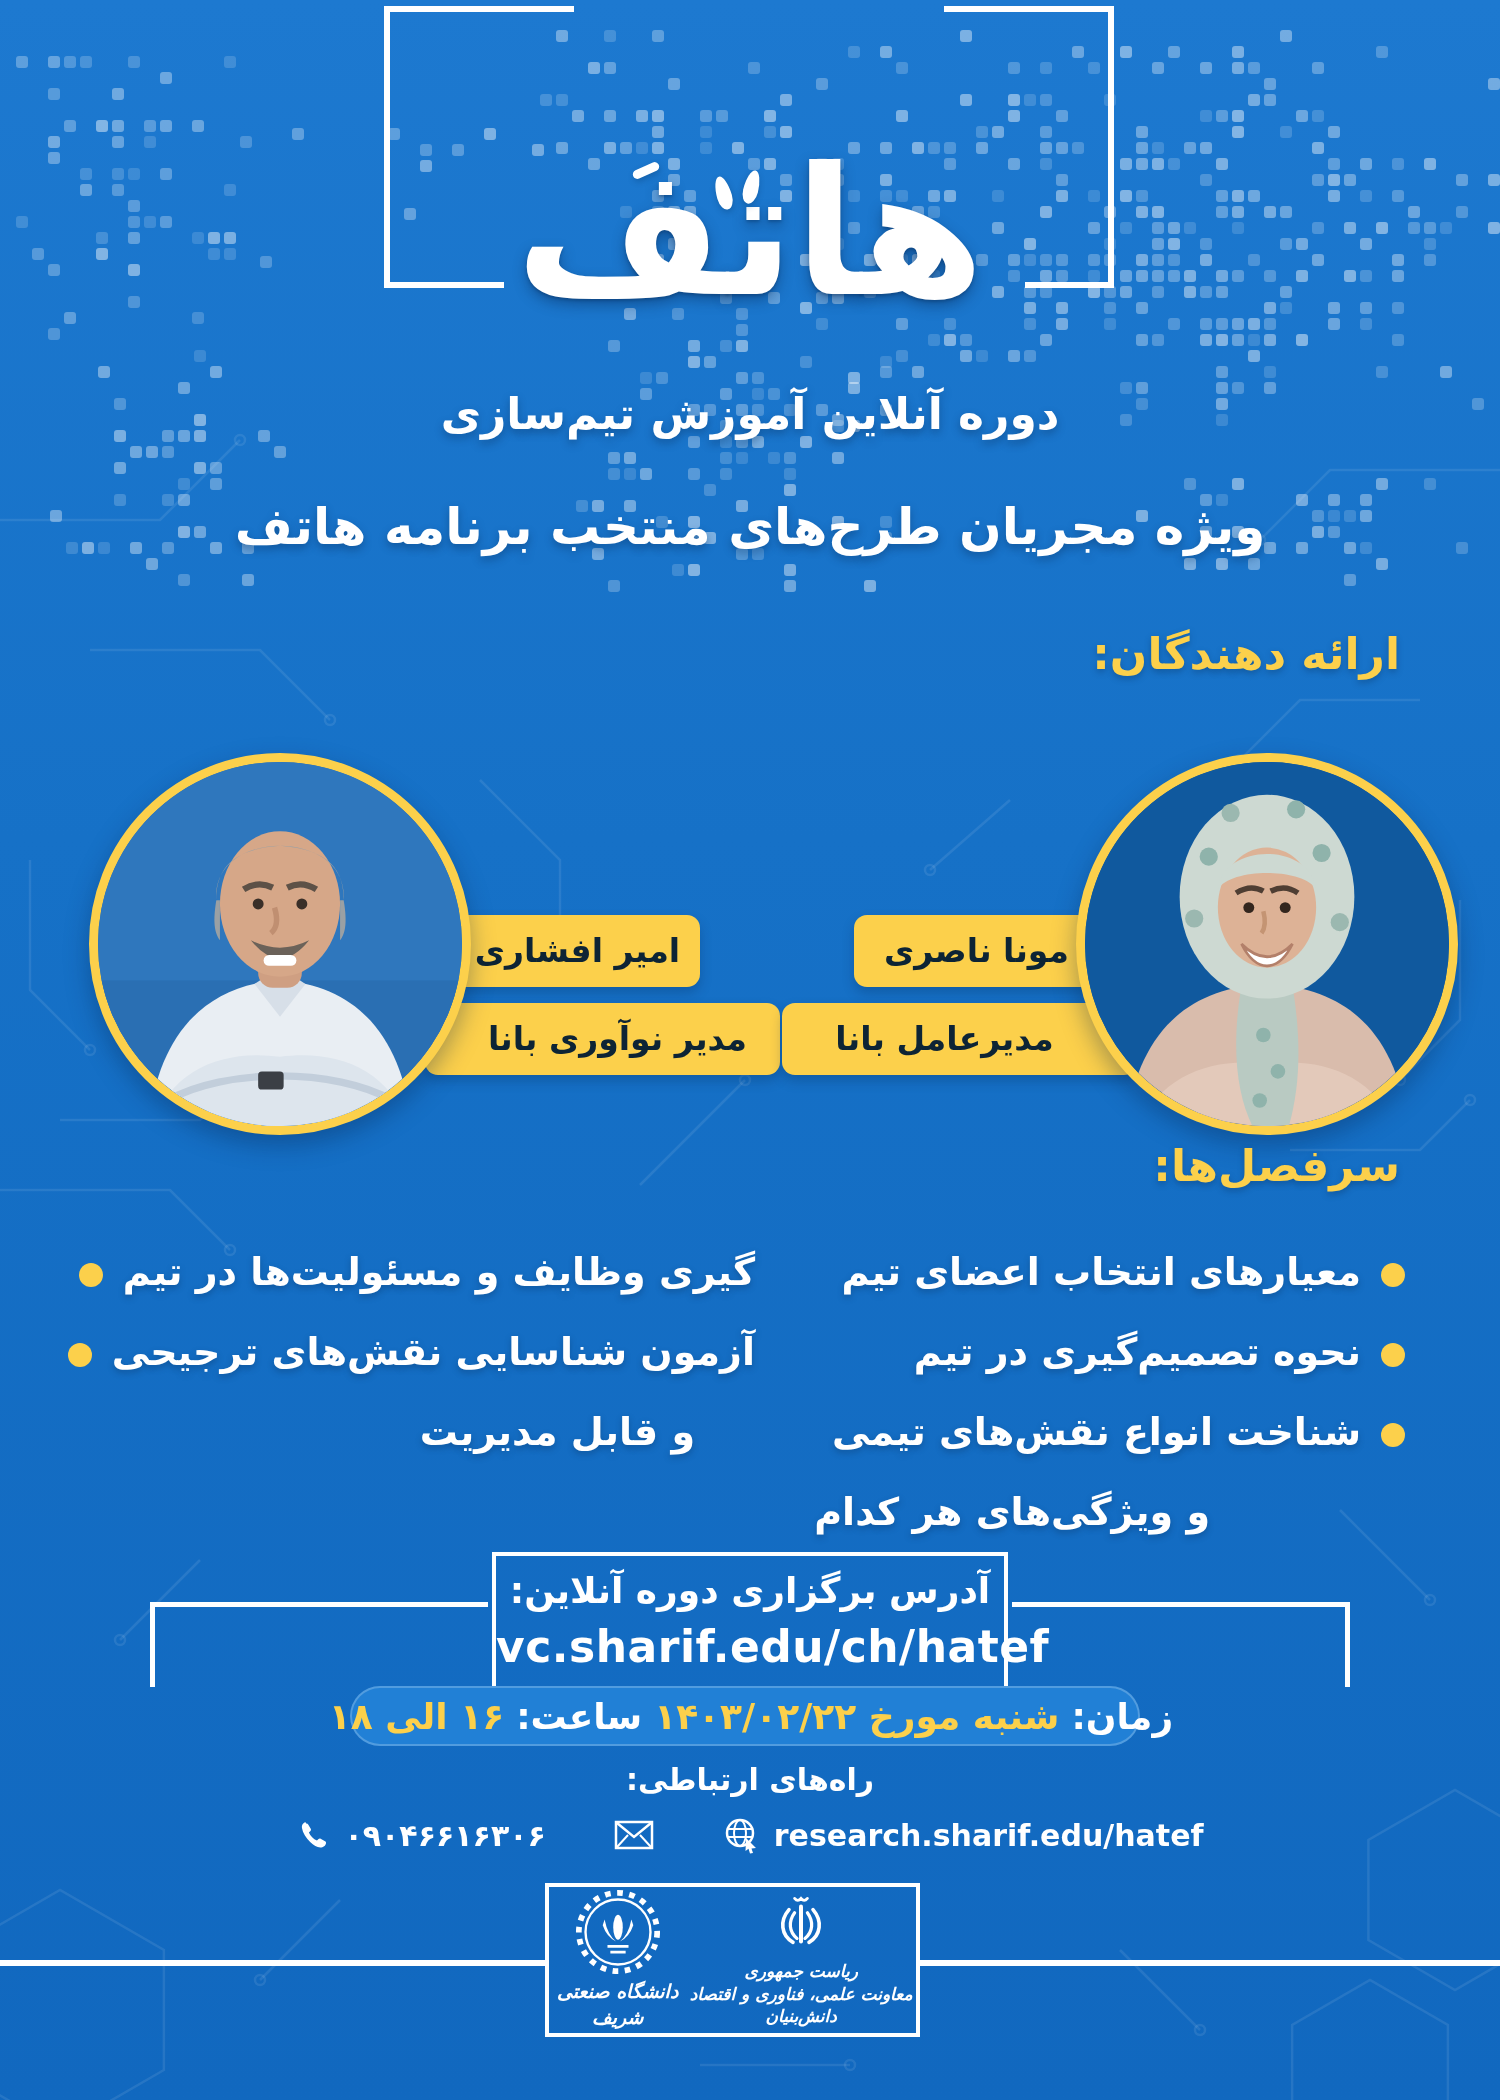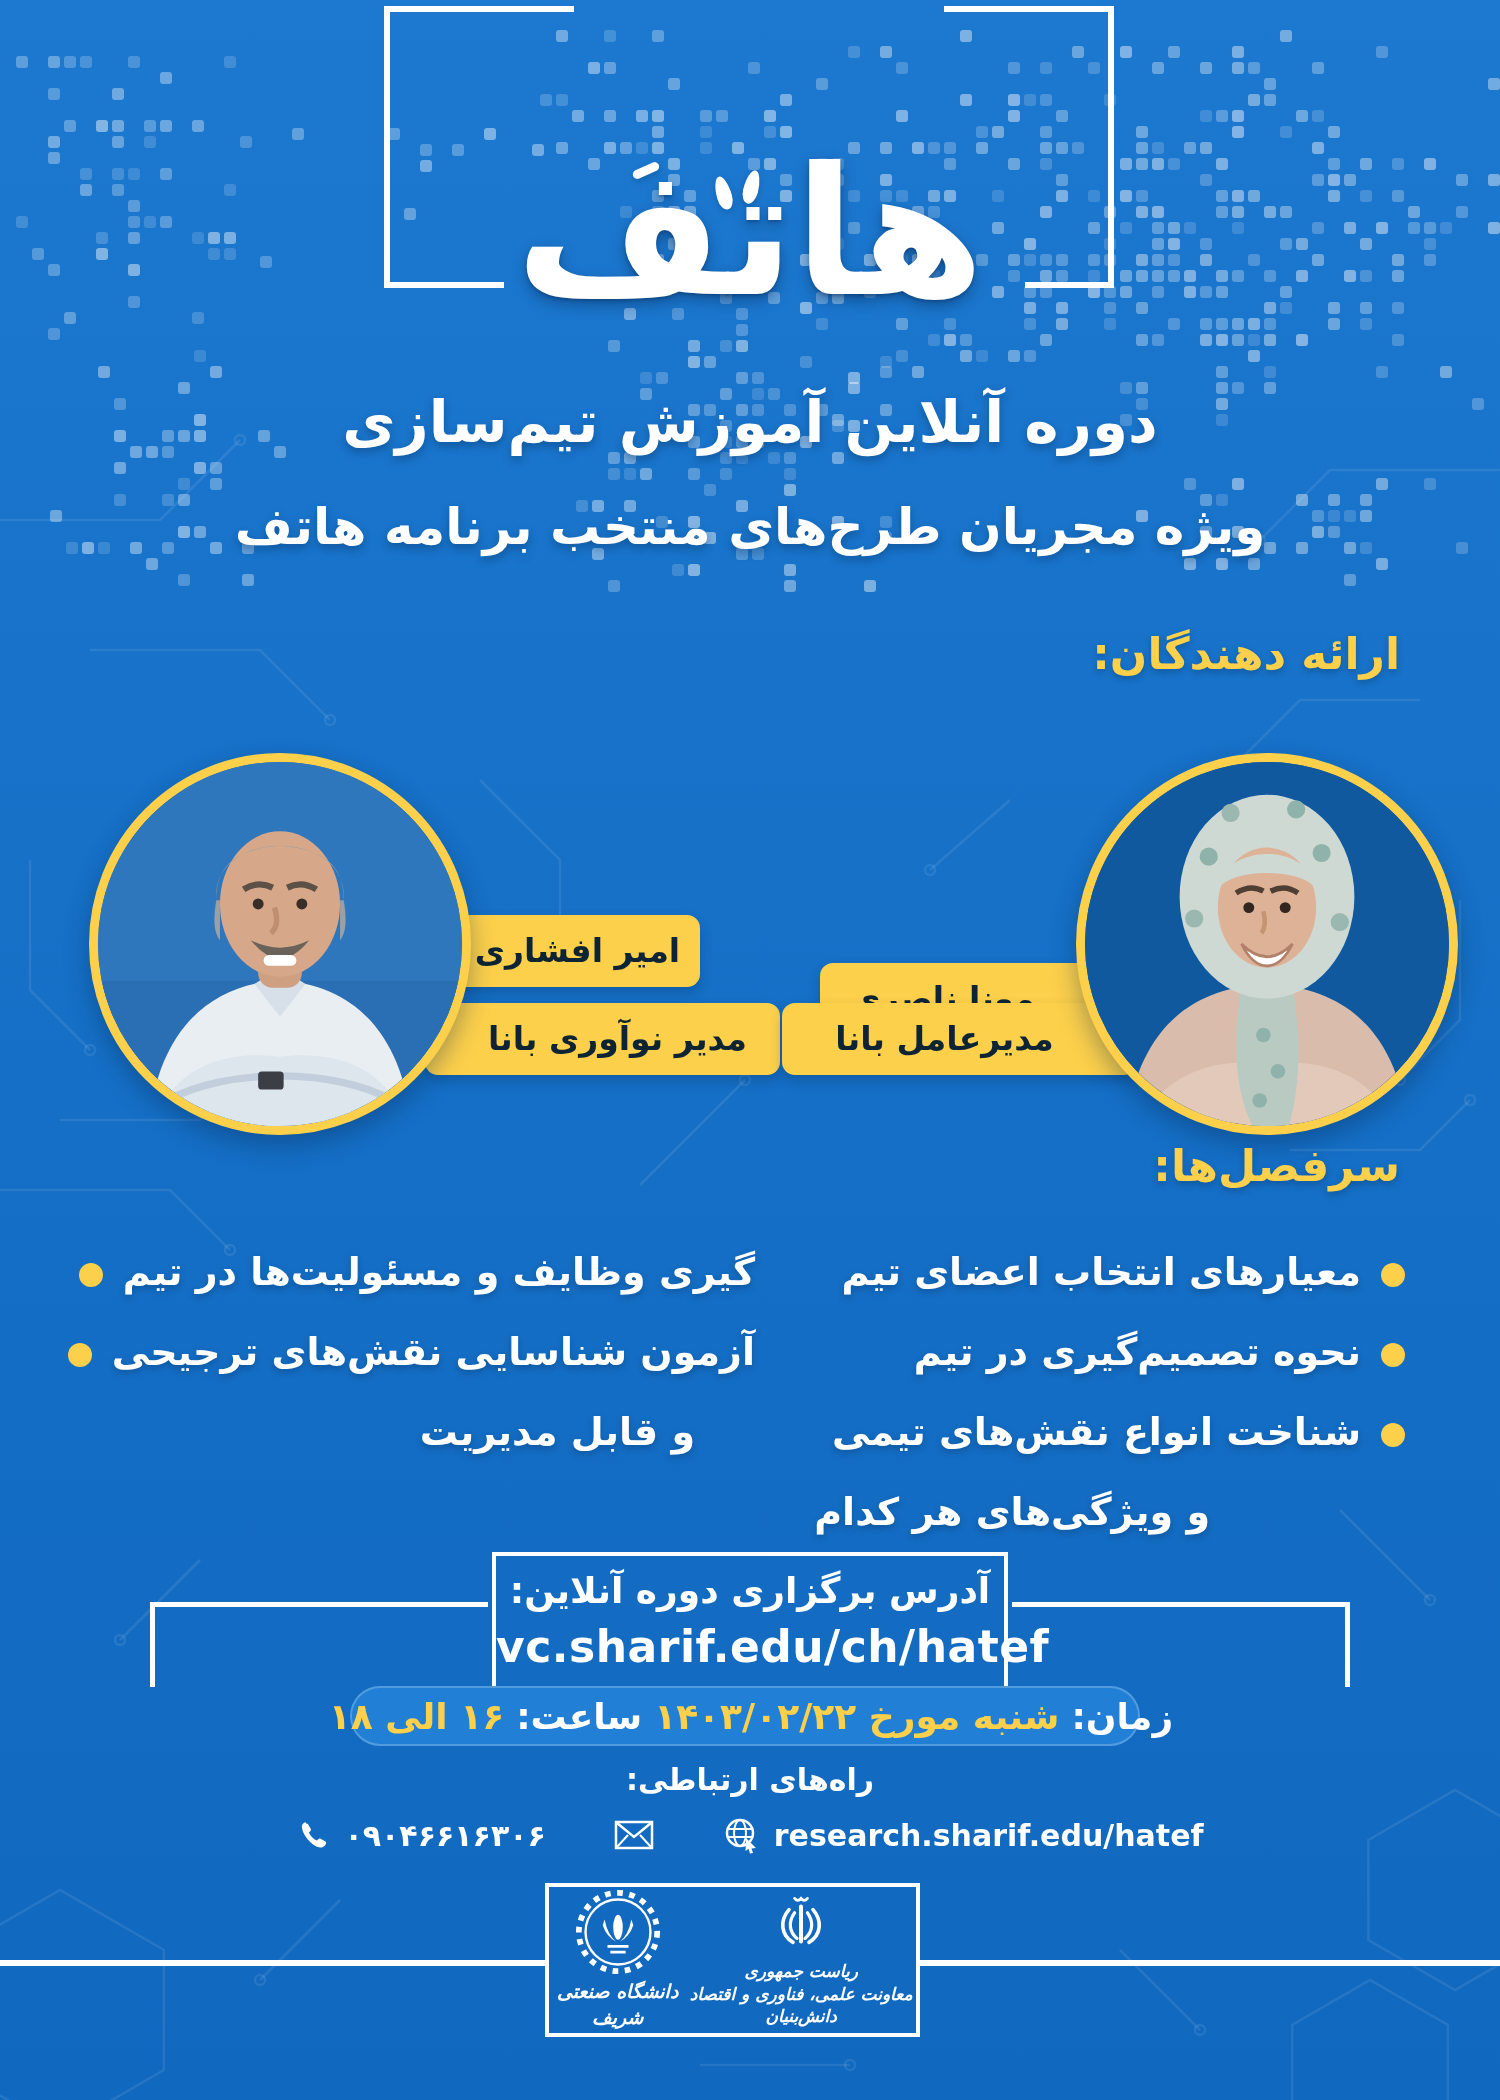--- a/index.html
+++ b/index.html
@@ -20,21 +20,21 @@
     top:140px;left:0;width:1500px;text-align:center;z-index:3;
     font-size:178px;font-weight:bold;color:#fff;line-height:1.05;
     text-shadow:0 6px 14px rgba(8,45,90,.45), 0 2px 3px rgba(8,45,90,.35);
   }
   .leaf{position:absolute;background:#fff;z-index:4;border-radius:50% 50% 50% 50%/62% 62% 38% 38%;
     box-shadow:0 3px 6px rgba(8,45,90,.3);}
   .logo-dash{position:absolute;background:#fff;z-index:4;border-radius:6px;box-shadow:0 3px 6px rgba(8,45,90,.3);}
   
   .title1{
     top:388px;left:0;width:1500px;text-align:center;z-index:3;
-    font-size:58px;font-weight:bold;color:#ffffff;
+    font-size:44px;font-weight:bold;color:#ffffff;
     text-shadow:0 4px 8px rgba(8,45,90,.4);
   }
   .title2{
     top:498px;left:0;width:1500px;text-align:center;z-index:3;
     font-size:50px;font-weight:bold;color:#ffffff;
     text-shadow:0 4px 8px rgba(8,45,90,.4);
   }
   .section-heading{
     z-index:3;color:#fcd04b;font-size:44px;font-weight:bold;text-align:right;
     text-shadow:0 3px 6px rgba(8,45,90,.35);
@@ -646,21 +646,21 @@
 <div class="logo-dash" style="left:632px;top:166px;width:28px;height:9px;transform:rotate(-24deg);"></div>
 
 <div class="abs title1 rtl">دوره آنلاین آموزش تیم‌سازی</div>
 <div class="abs title2 rtl">ویژه مجریان طرح‌های منتخب برنامه هاتف</div>
 
 <div class="abs section-heading rtl" style="top:628px;right:100px;">ارائه دهندگان:</div>
 
 <div class="name-badge rtl" style="left:425px;top:915px;width:245px;padding-left:30px;">امیر افشاری</div>
 <div class="name-badge rtl" style="left:425px;top:1003px;width:325px;padding-left:30px;">مدیر نوآوری بانا</div>
 
-<div class="name-badge rtl" style="left:820px;top:915px;width:245px;padding-right:30px;margin-top:48px;">مونا ناصری</div>
+<div class="name-badge rtl" style="left:854px;top:915px;width:245px;padding-right:30px;">مونا ناصری</div>
 <div class="name-badge rtl" style="left:782px;top:1003px;width:325px;padding-right:30px;">مدیرعامل بانا</div>
 
 <div class="photo-circle" style="left:89px;top:753px;">
   <svg viewBox="0 0 200 200">
     <rect x="0" y="0" width="200" height="200" fill="#2f77bd"></rect>
     <rect x="0" y="120" width="200" height="80" fill="#2a6fb3"></rect>
 
     <path d="M28,200 C32,152 58,122 100,120 C142,122 168,152 172,200 Z" fill="#e9eef3"></path>
     <path d="M86,122 L100,140 L114,122 L108,118 L92,118 Z" fill="#d7dfe8"></path>
 

